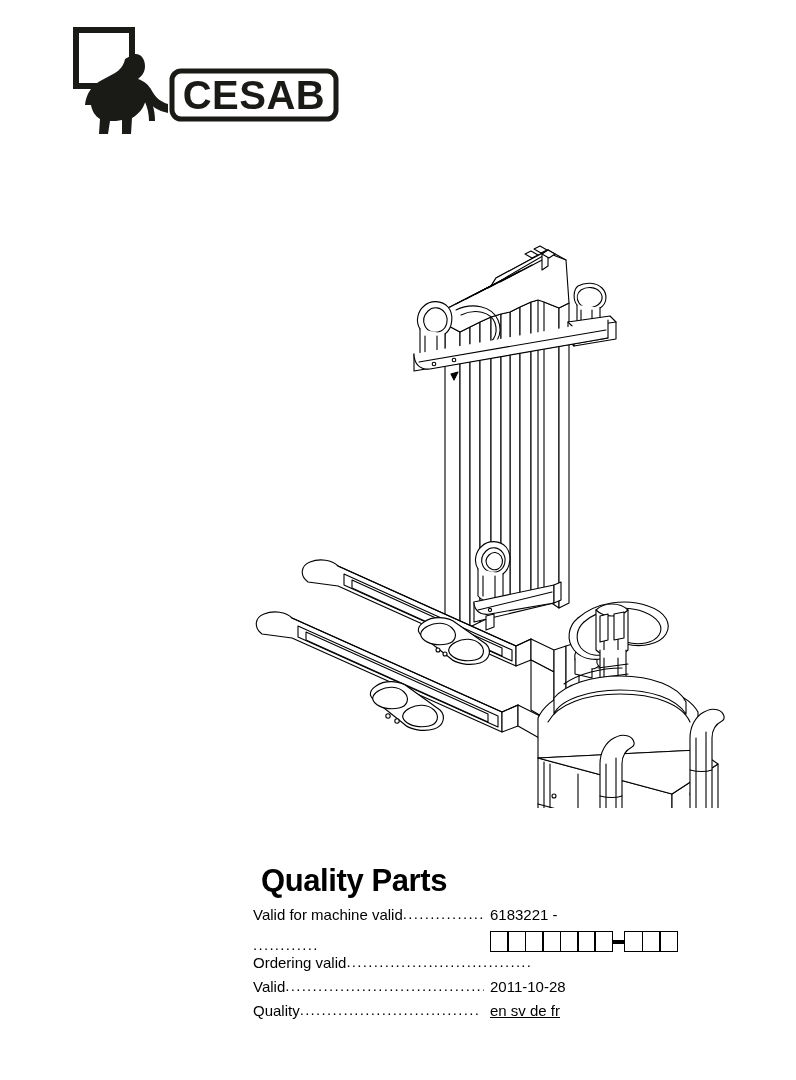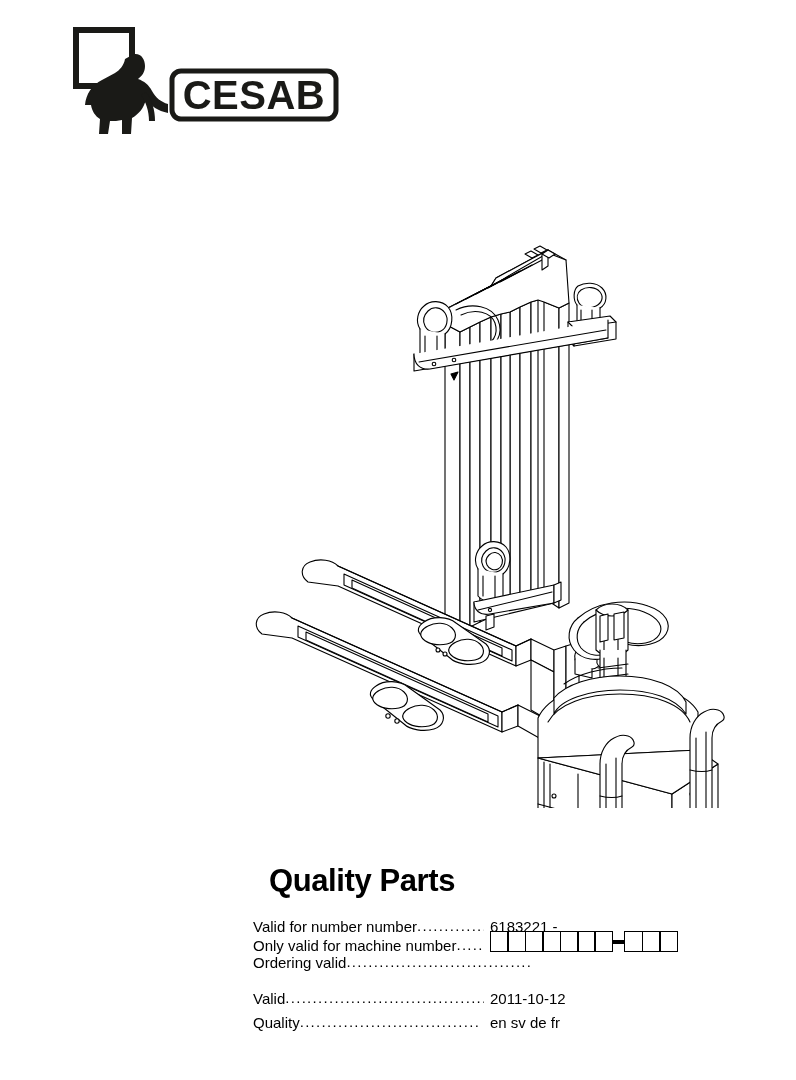--- a/index.html
+++ b/index.html
@@ -55,21 +55,21 @@
     position: absolute;
     left: 253px;
     top: 862px;
     width: 470px;
   }
   #doc-title {
     font-size: 31px;
     font-weight: bold;
     letter-spacing: -0.4px;
     line-height: 38px;
-    margin: 0 0 6px 16px;
+    margin: 0 0 6px 8px;
   }
   #model-line {
     font-size: 16px;
     line-height: 22px;
     margin: 0 0 9px 0;
   }
   .spec-row {
     display: flex;
     align-items: baseline;
     height: 24px;
@@ -87,23 +87,22 @@
     margin: 0 1px 0 0;
     letter-spacing: 1.3px;
     font-size: 15px;
     position: relative;
     top: -1px;
   }
   .spec-value {
     flex: 0 0 233px;
     white-space: nowrap;
     padding-left: 5px;
-    margin-top: 12px;
-  }
-  .spec-value.indent { padding-left: 11px; }
+  }
+  .spec-value.indent { padding-left: 11px; text-decoration: underline; }
 
   
   .boxes-row {
     flex: 0 0 233px;
     display: flex;
     align-items: center;
     padding-left: 5px;
     position: relative;
     top: 1px;
   }
@@ -425,27 +424,26 @@
 
   </svg>
 </div>
 
 <div id="text-block">
 
   <div id="doc-title">Quality Parts</div>
 
 
   <div class="spec-row">
-    <span class="spec-label">Valid for number number</span>
+    <span class="spec-label">Valid for machine valid</span>
     <span class="spec-leader">....................</span>
     <span class="spec-value">6183221 -</span>
   </div>
 
   <div class="spec-row">
-    <span class="spec-label">Only valid for machine number</span>
     <span class="spec-leader">............</span>
     <span class="boxes-row">
       <span class="mn-group">
         <span class="mn-box"></span>
         <span class="mn-box"></span>
         <span class="mn-box"></span>
         <span class="mn-box"></span>
         <span class="mn-box"></span>
         <span class="mn-box"></span>
         <span class="mn-box"></span>
@@ -460,21 +458,21 @@
   </div>
 
   <div class="spec-row">
     <span class="spec-label">Ordering valid</span>
     <span class="spec-leader">..................................</span>
   </div>
 
   <div class="spec-row">
     <span class="spec-label">Valid</span>
     <span class="spec-leader">..........................................................</span>
-    <span class="spec-value">2011-10-12</span>
+    <span class="spec-value">2011-10-28</span>
   </div>
 
   <div class="spec-row">
     <span class="spec-label">Quality</span>
     <span class="spec-leader">...........................................</span>
     <span class="spec-value indent">en sv de fr</span>
   </div>
 
 </div>
 

